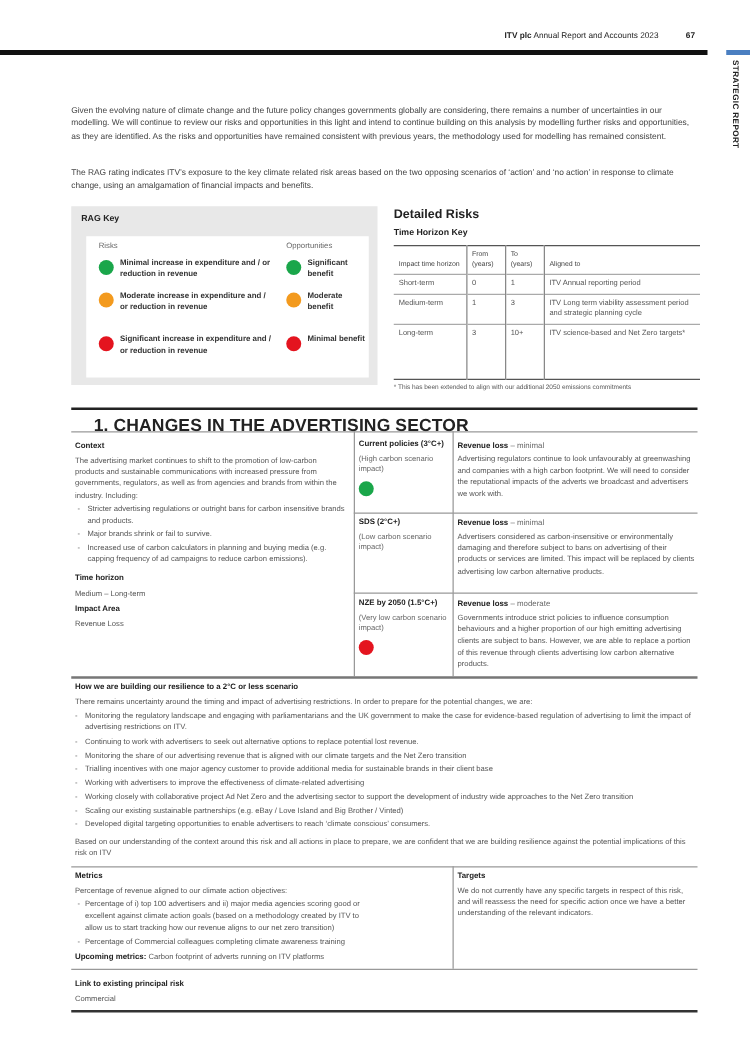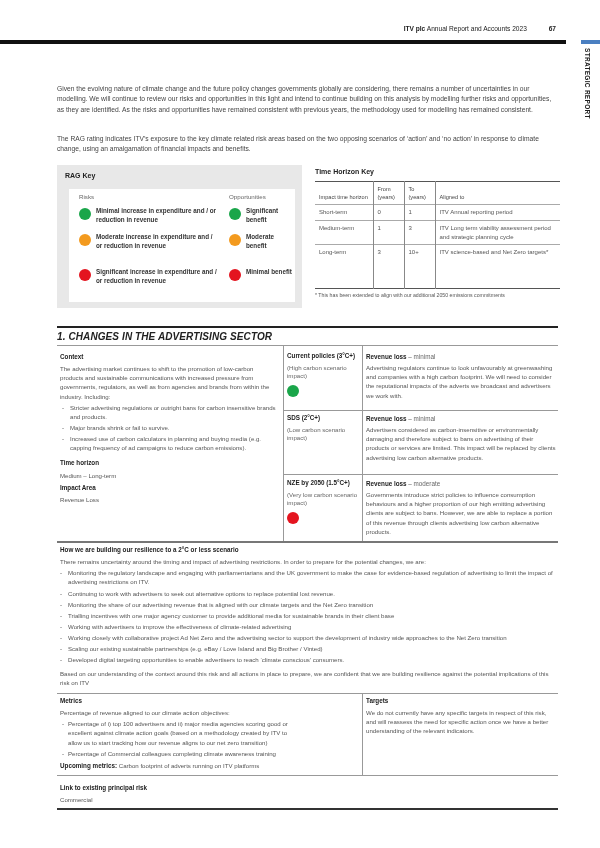--- a/index.html
+++ b/index.html
@@ -33,21 +33,21 @@
   table.th { width: 245px; border-collapse: collapse; margin-top: 4px; border-top: 1px solid #555; border-bottom: 1px solid #555; }
   table.th th, table.th td { text-align: left; vertical-align: top; padding: 3px 4px; font-size: 6px; color: #555; border-right: 1px solid #888; }
   table.th th:last-child, table.th td:last-child { border-right: none; }
   table.th th { font-weight: normal; font-size: 5.6px; color: #444; vertical-align: bottom; }
   table.th tr + tr td { border-top: 1px solid #aaa; }
   table.th tr.tall td { height: 44px; }
   .footnote { font-size: 5.2px; color: #555; margin-top: 3px; }
 
   
   .section-rule { position: absolute; left: 57px; top: 326px; width: 501px; height: 2px; background: #222; }
-  .section-title { position: absolute; left: 57px; top: 330px; font-size: 10px; font-weight: bold; color: #222; letter-spacing: 0.1px; font-style: italic; }
+  .section-title { position: absolute; left: 75px; top: 330px; font-size: 14px; font-weight: bold; color: #222; letter-spacing: 0.1px; }
   .grid-rule { position: absolute; left: 57px; width: 501px; height: 1px; background: #999; }
   .vline { position: absolute; width: 1px; background: #999; }
 
   .ctx { position: absolute; left: 60px; top: 352px; width: 218px; }
   .b { font-weight: bold; color: #222; font-size: 6.3px; }
   .p { color: #555; font-size: 6.1px; line-height: 1.5; }
   ul.dash { list-style: none; }
   ul.dash li { position: relative; padding-left: 10px; margin-top: 2px; color: #555; font-size: 6.1px; line-height: 1.5; }
   ul.dash li::before { content: "-"; position: absolute; left: 2px; }
 
@@ -112,20 +112,21 @@
       <span>Moderate benefit</span>
     </div>
     <div class="rag-item" style="left:160px;top:79px;width:64px;">
       <div class="dot" style="background:#e4141f;"></div>
       <span>Minimal benefit</span>
     </div>
   </div>
 </div>
 
 <div class="detailed">
+  <h2>Detailed Risks</h2>
   <h4>Time Horizon Key</h4>
   <table class="th">
     <tbody>
         <tr>
       <th style="width:58px;">Impact time horizon</th>
       <th style="width:31px;">From (years)</th>
       <th style="width:31px;">To (years)</th>
       <th>Aligned to</th>
     </tr>
     <tr>

